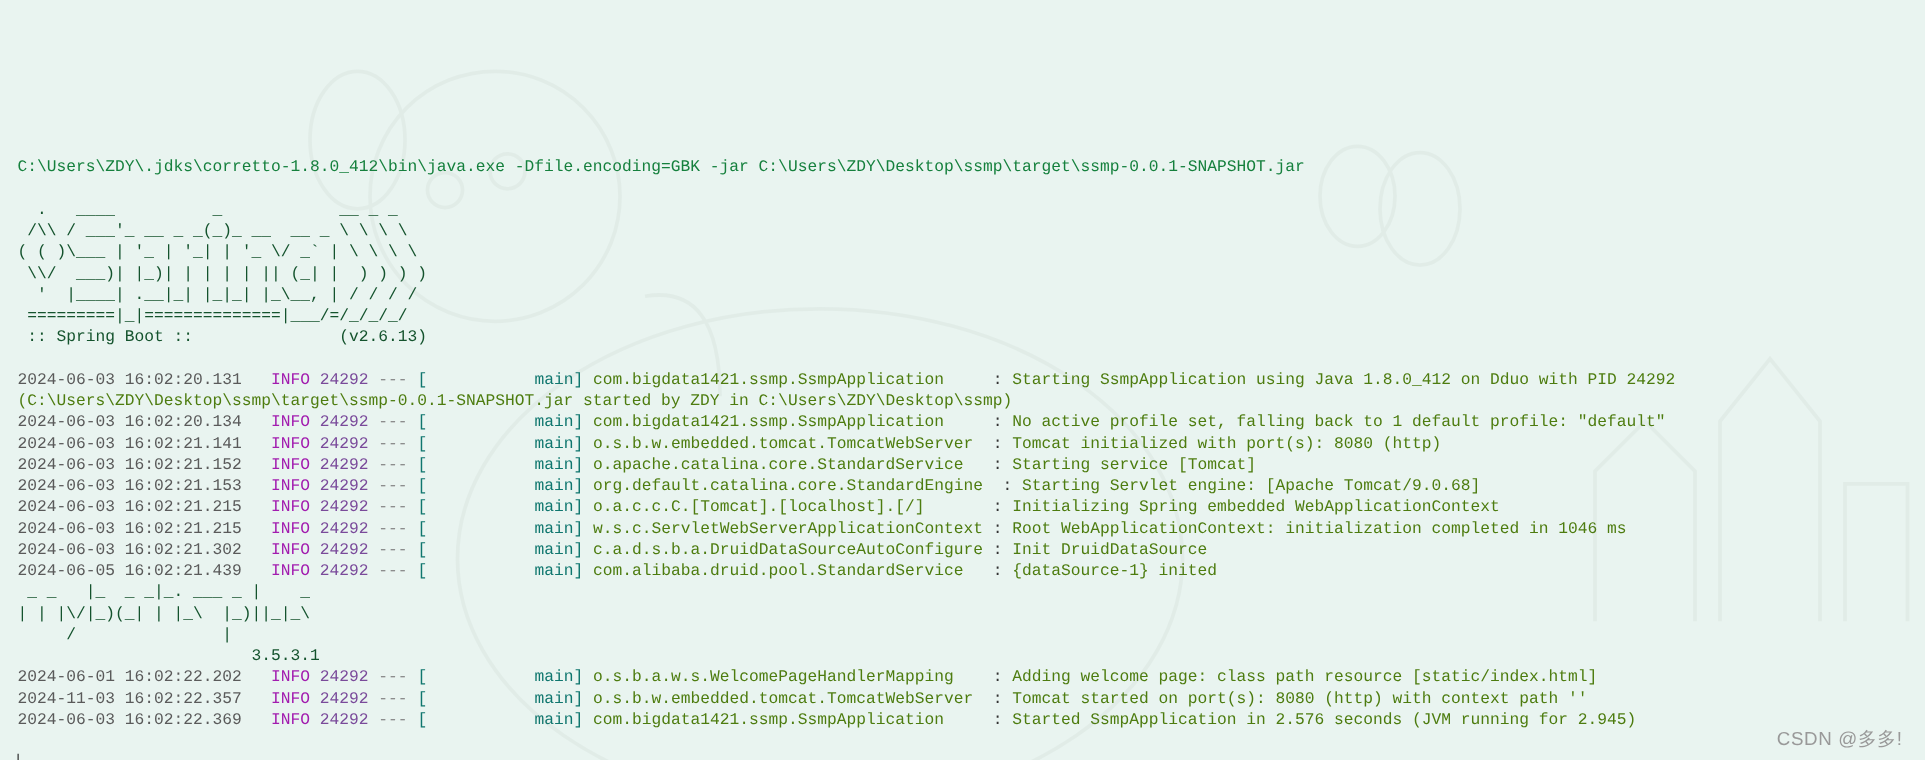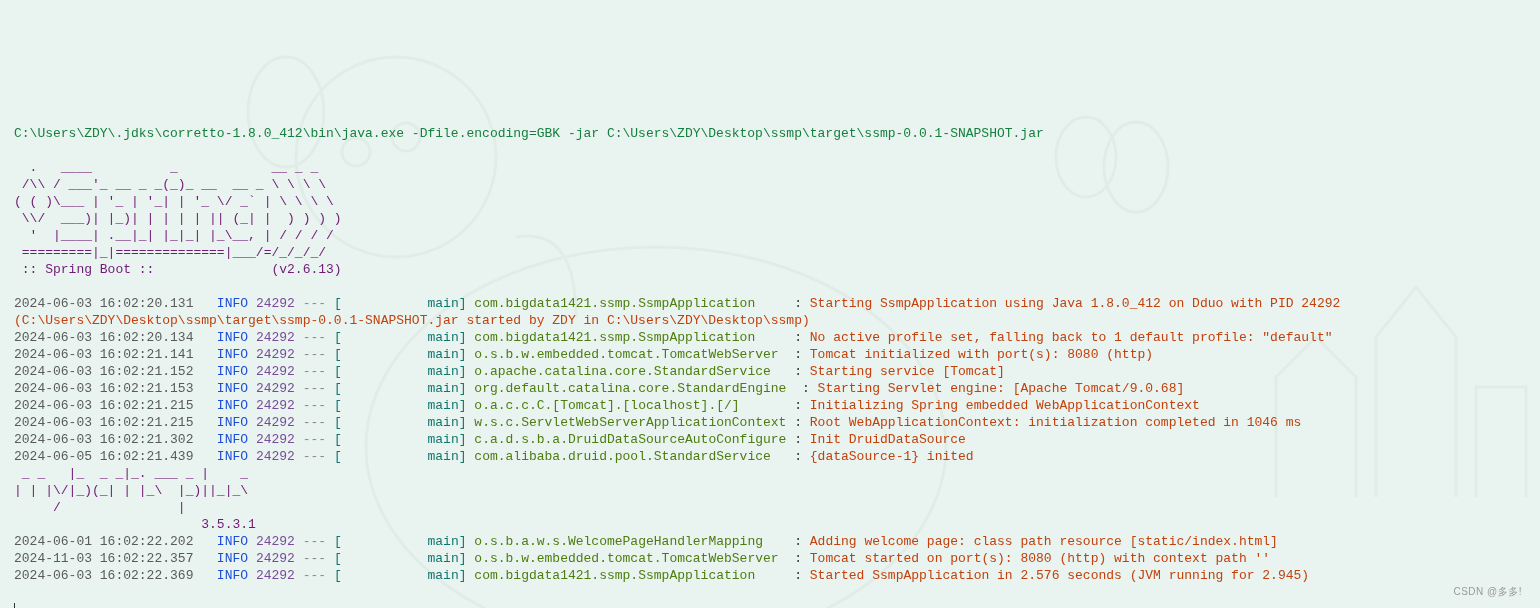--- a/index.html
+++ b/index.html
@@ -12,30 +12,30 @@
     position:relative;
     white-space:pre;
     padding:6px 0 0 14px;
     box-sizing:border-box;
   }
   
   .bg-deco{position:absolute;inset:0;pointer-events:none;opacity:.06}
   .bg-deco svg{position:absolute}
   .cmd{color:#15803d;font-weight:500}
   .ts{color:#5a5a5a}
-  .level{color:#1d4ed8}
+  .level{color:#a21caf}
   .pid{color:#7a4a9a}
   .thread{color:#0f766e}
   .logger{color:#4d7c0f}
-  .msg{color:#c2410c}
-  .banner{color:#701a75}
+  .msg{color:#4d7c0f}
+  .banner{color:#14532d}
   .sep-dash{color:#888}
   .cursor{display:inline-block;width:1px;height:14px;background:#333;vertical-align:text-bottom;animation:blink 1s step-end infinite}
   @keyframes blink{50%{opacity:0}}
-  .watermark{position:absolute;right:18px;bottom:8px;color:#999;font-size:10px;font-family:sans-serif;letter-spacing:.5px}
+  .watermark{position:absolute;right:18px;bottom:8px;color:#999;font-size:15px;font-family:sans-serif;letter-spacing:.5px}
 </style>
 </head>
 <body>
 
 
 
 
 <div class="bg-deco">
   <svg width="1540" height="608">
     <g stroke="#6b7b6e" stroke-width="3" fill="none">

